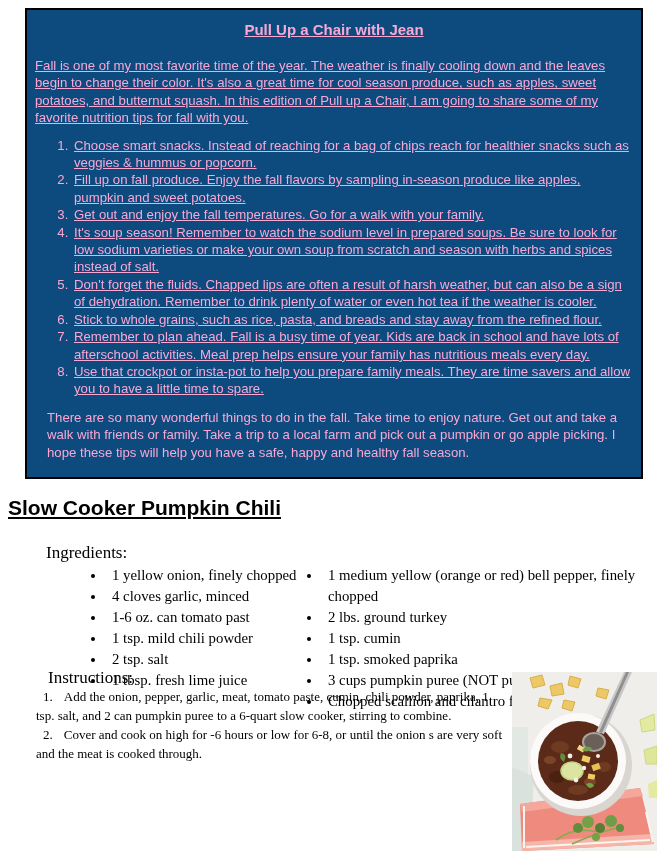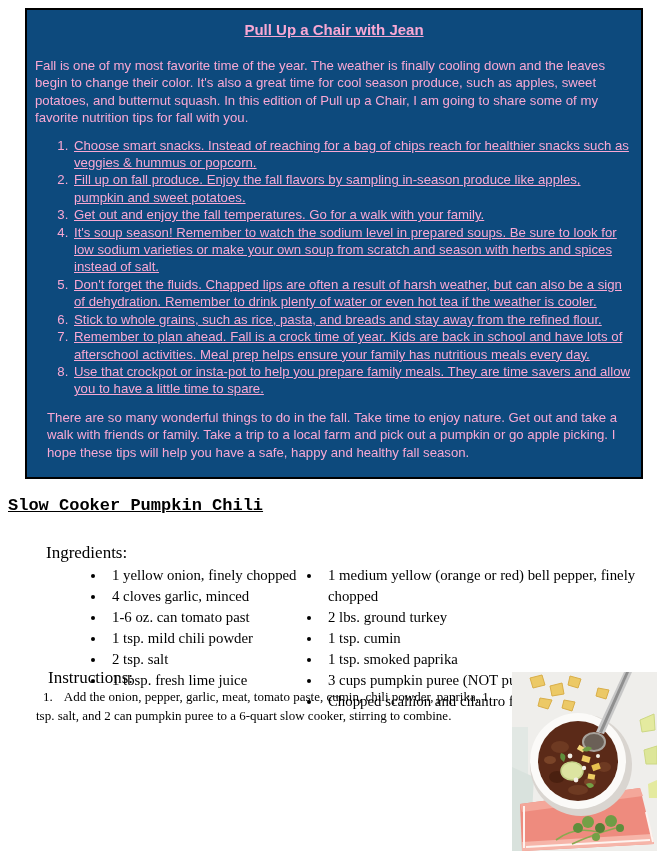--- a/index.html
+++ b/index.html
@@ -11,30 +11,30 @@
   .blue-box{
     position:absolute;left:25px;top:8px;width:618px;height:471px;
     box-sizing:border-box;border:2px solid #000;background:#0d4a7d;
     color:#f9a8d4;padding:6px 8px;overflow:hidden;
   }
   .box-title{
     text-align:center;font-weight:bold;font-size:15px;margin-top:5px;
   }
   .box-title span{text-decoration:underline;}
   .box-body{font-size:13.2px;line-height:17.4px;}
-  .box-intro{margin-top:19px;}
+  .box-intro{margin-top:19px;text-decoration:underline;}
   ol.tips{margin:10px 0 0 0;padding-left:37px;text-decoration:underline;}
   ol.tips li{margin:0;padding-left:2px;}
   .box-closing{margin-top:11px;}
   .box-recipe-intro{margin-top:17px;}
 
   
   .recipe-title{
-    position:absolute;left:8px;top:496px;font-size:17px;font-weight:bold;
-    font-family:Liberation Mono, monospace;
+    position:absolute;left:8px;top:496px;font-size:21px;font-weight:bold;
+    font-family:Liberation Sans, sans-serif;
     text-align:right;
   }
   .recipe-title span{text-decoration:underline;}
   .serif{font-family:"Liberation Serif",serif;}
   .ingredients-label{position:absolute;left:46px;top:543px;font-size:17px;}
   ul.ing{
     position:absolute;margin:0;padding:0 0 0 16px;list-style:disc;
     font-size:14.8px;line-height:21px;
   }
   ul.ing li{padding-left:6px;}
@@ -62,21 +62,21 @@
   </div>
   <div class="box-body">
     <p class="box-intro" style="margin:0;margin-top:19px;">Fall is one of my most favorite time of the year. The weather is finally cooling down and the leaves begin to change their color. It's also a great time for cool season produce, such as apples, sweet potatoes, and butternut squash. In this edition of Pull up a Chair, I am going to share some of my favorite nutrition tips for fall with you.</p>
     <ol class="tips">
       <li>Choose smart snacks. Instead of reaching for a bag of chips reach for healthier snacks such as veggies &amp; hummus or popcorn.</li>
       <li>Fill up on fall produce. Enjoy the fall flavors by sampling in-season produce like apples, pumpkin and sweet potatoes.</li>
       <li>Get out and enjoy the fall temperatures. Go for a walk with your family.</li>
       <li>It's soup season! Remember to watch the sodium level in prepared soups. Be sure to look for low sodium varieties or make your own soup from scratch and season with herbs and spices instead of salt.</li>
       <li>Don't forget the fluids. Chapped lips are often a result of harsh weather, but can also be a sign of dehydration. Remember to drink plenty of water or even hot tea if the weather is cooler.</li>
       <li>Stick to whole grains, such as rice, pasta, and breads and stay away from the refined flour.</li>
-      <li>Remember to plan ahead. Fall is a crock time of year. Kids are back in school and have lots of afterschool activities. Meal prep helps ensure your family has nutritious meals every day.</li>
+      <li>Remember to plan ahead. Fall is a busy time of year. Kids are back in school and have lots of afterschool activities. Meal prep helps ensure your family has nutritious meals every day.</li>
       <li>Use that crockpot or insta-pot to help you prepare family meals. They are time savers and allow you to have a little time to spare.</li>
     </ol>
     <p class="box-closing" style="margin:12px;margin-top:11px;">There are so many wonderful things to do in the fall. Take time to enjoy nature. Get out and take a walk with friends or family. Take a trip to a local farm and pick out a pumpkin or go apple picking. I hope these tips will help you have a safe, happy and healthy fall season.</p>
     <p class="box-recipe-intro" style="margin:0;margin-top:17px;">Here is a recipe for a healthy crock pot dinner that everyone will enjoy:</p>
   </div>
 </div>
 
 <div class="recipe-title">
   <span>Slow Cooker Pumpkin Chili</span>
 </div>
@@ -98,20 +98,21 @@
   <li>1 tsp. cumin</li>
   <li>1 tsp. smoked paprika</li>
   <li>3 cups pumpkin puree (NOT pumpkin pie filling)</li>
   <li>Chopped scallion and cilantro for serving, optional</li>
 </ul>
 
 <div class="instructions-label serif">Instructions:</div>
 
 <div class="instructions serif">
   <p><span class="num">1.</span><span>Add the onion, pepper, garlic, meat, tomato paste, cumin, chili powder, paprika, 1 tsp. salt, and 2 can pumpkin puree to a 6-quart slow cooker, stirring to combine.</span></p>
+  <p><span class="num">2.</span><span>Cover and cook on high for -6 hours or low for 6-8, or until the onion s are very soft and the meat is cooked through.</span></p>
 </div>
 
 <div class="photo">
   <svg width="145" height="179" viewBox="0 0 145 179" xmlns="http://www.w3.org/2000/svg">
 
     <rect x="0" y="0" width="145" height="179" fill="#efeeeb"></rect>
     <rect x="0" y="55" width="16" height="124" fill="#e2e8e4"></rect>
     <polygon points="0,95 22,105 18,179 0,179" fill="#d9e2dd"></polygon>
 
     <polygon points="8,132 128,116 142,172 10,179" fill="#ee8b7e"></polygon>

